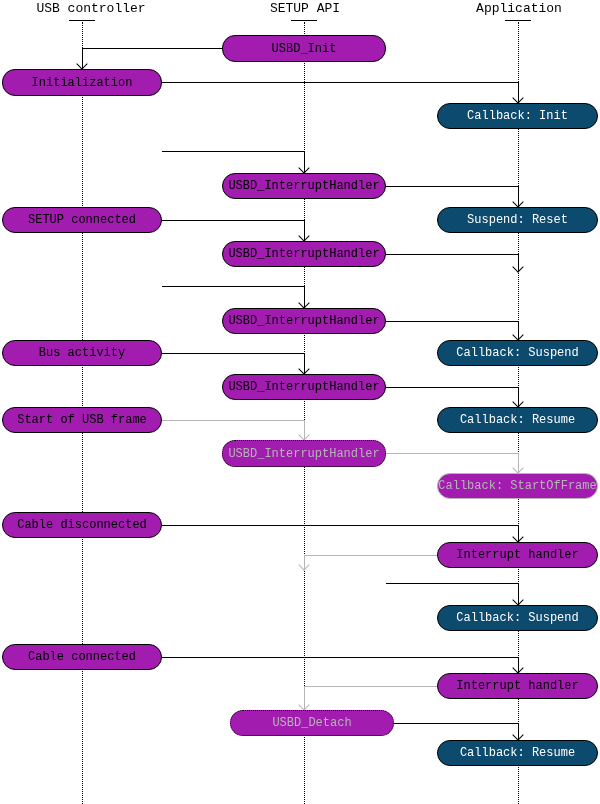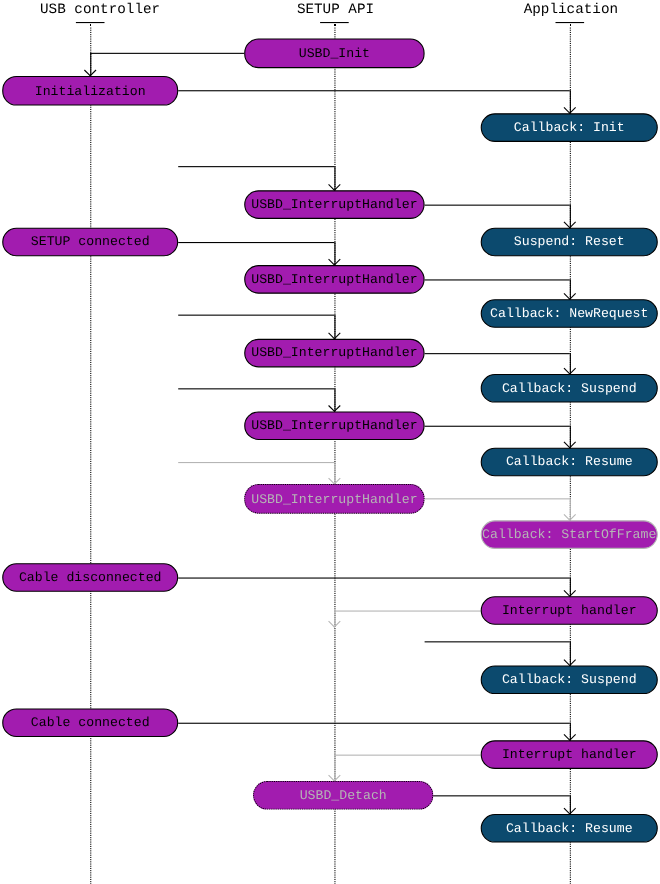--- a/index.html
+++ b/index.html
@@ -116,34 +116,35 @@
   <div class="hline gray" style="left:304px;top:686px;width:133px"></div>
   <div class="vline gray" style="left:304px;top:686px;height:24px"></div>
   <div class="arrow gray" style="left:300px;top:701px"></div>
 
   <div class="hline" style="left:386px;top:723px;width:132px"></div>
   <div class="vline" style="left:518px;top:723px;height:17px"></div>
   <div class="arrow" style="left:514px;top:731px"></div>
 
   <div class="node node--tall" style="left:2px;top:69px;width:160px">Initialization</div>
   <div class="node" style="left:2px;top:207px;width:160px">SETUP connected</div>
+  <div class="node" style="left:2px;top:340px;width:160px">Bus activity</div>
+  <div class="node" style="left:2px;top:407px;width:160px">Start of USB frame</div>
   <div class="node" style="left:2px;top:512px;width:160px">Cable disconnected</div>
   <div class="node" style="left:2px;top:644px;width:160px">Cable connected</div>
 
   <div class="node node--tall" style="left:222px;top:35px;width:164px">USBD_Init</div>
   <div class="node" style="left:222px;top:173px;width:164px">USBD_InterruptHandler</div>
   <div class="node" style="left:222px;top:241px;width:164px">USBD_InterruptHandler</div>
   <div class="node" style="left:222px;top:308px;width:164px">USBD_InterruptHandler</div>
   <div class="node" style="left:222px;top:374px;width:164px">USBD_InterruptHandler</div>
   <div class="node node--dotted node--tall" style="left:222px;top:440px;width:164px">USBD_InterruptHandler</div>
   <div class="node node--dotted" style="left:230px;top:710px;width:164px">USBD_Detach</div>
 
   <div class="node node--black" style="left:437px;top:103px;width:161px">Callback: Init</div>
   <div class="node node--black" style="left:437px;top:207px;width:161px">Suspend: Reset</div>
-  <div class="node node--black" style="left:437px;top:272px;width:161px">Callback: NewRequest</div>
   <div class="node node--black" style="left:437px;top:340px;width:161px">Callback: Suspend</div>
   <div class="node node--black" style="left:437px;top:407px;width:161px">Callback: Resume</div>
   <div class="node node--ghost" style="left:437px;top:473px;width:161px">Callback: StartOfFrame</div>
   <div class="node" style="left:437px;top:542px;width:161px">Interrupt handler</div>
   <div class="node node--black" style="left:437px;top:605px;width:161px">Callback: Suspend</div>
   <div class="node" style="left:437px;top:673px;width:161px">Interrupt handler</div>
   <div class="node node--black" style="left:437px;top:740px;width:161px">Callback: Resume</div>
 
 </div>
 

